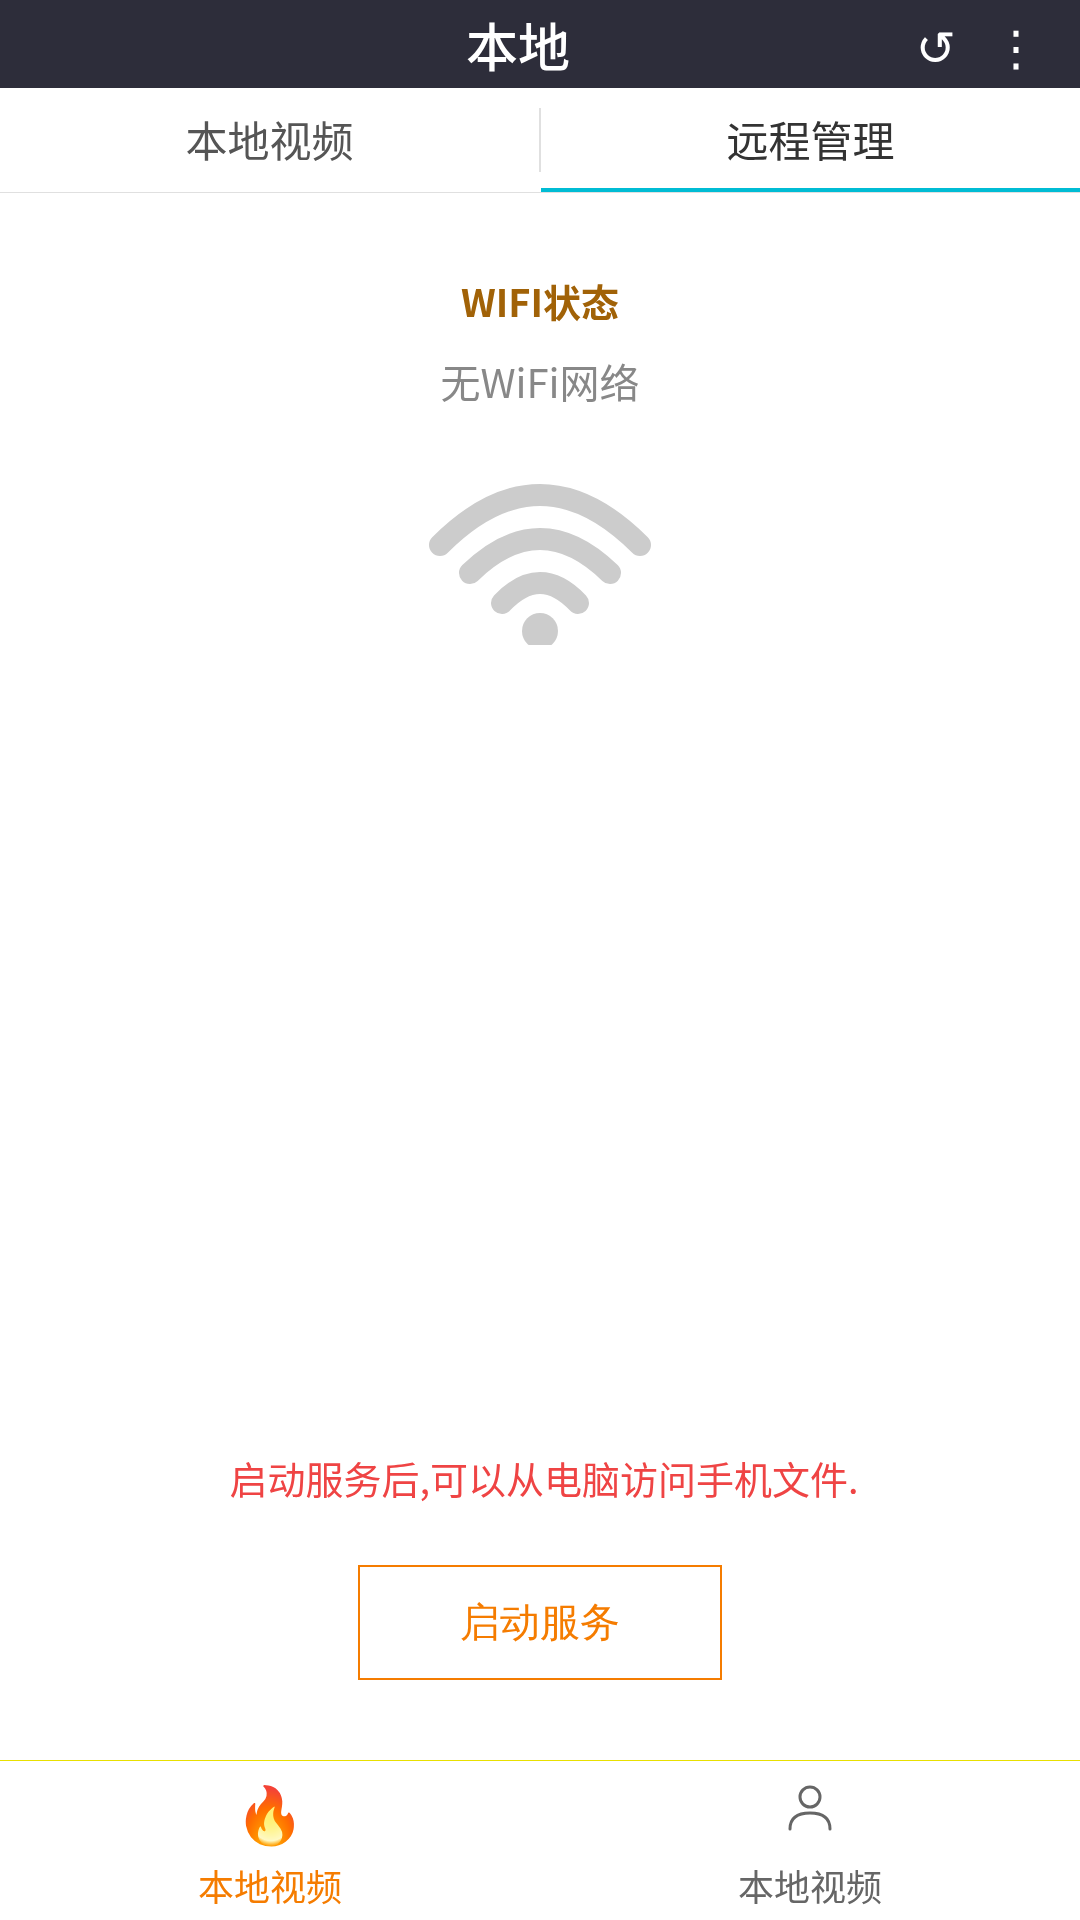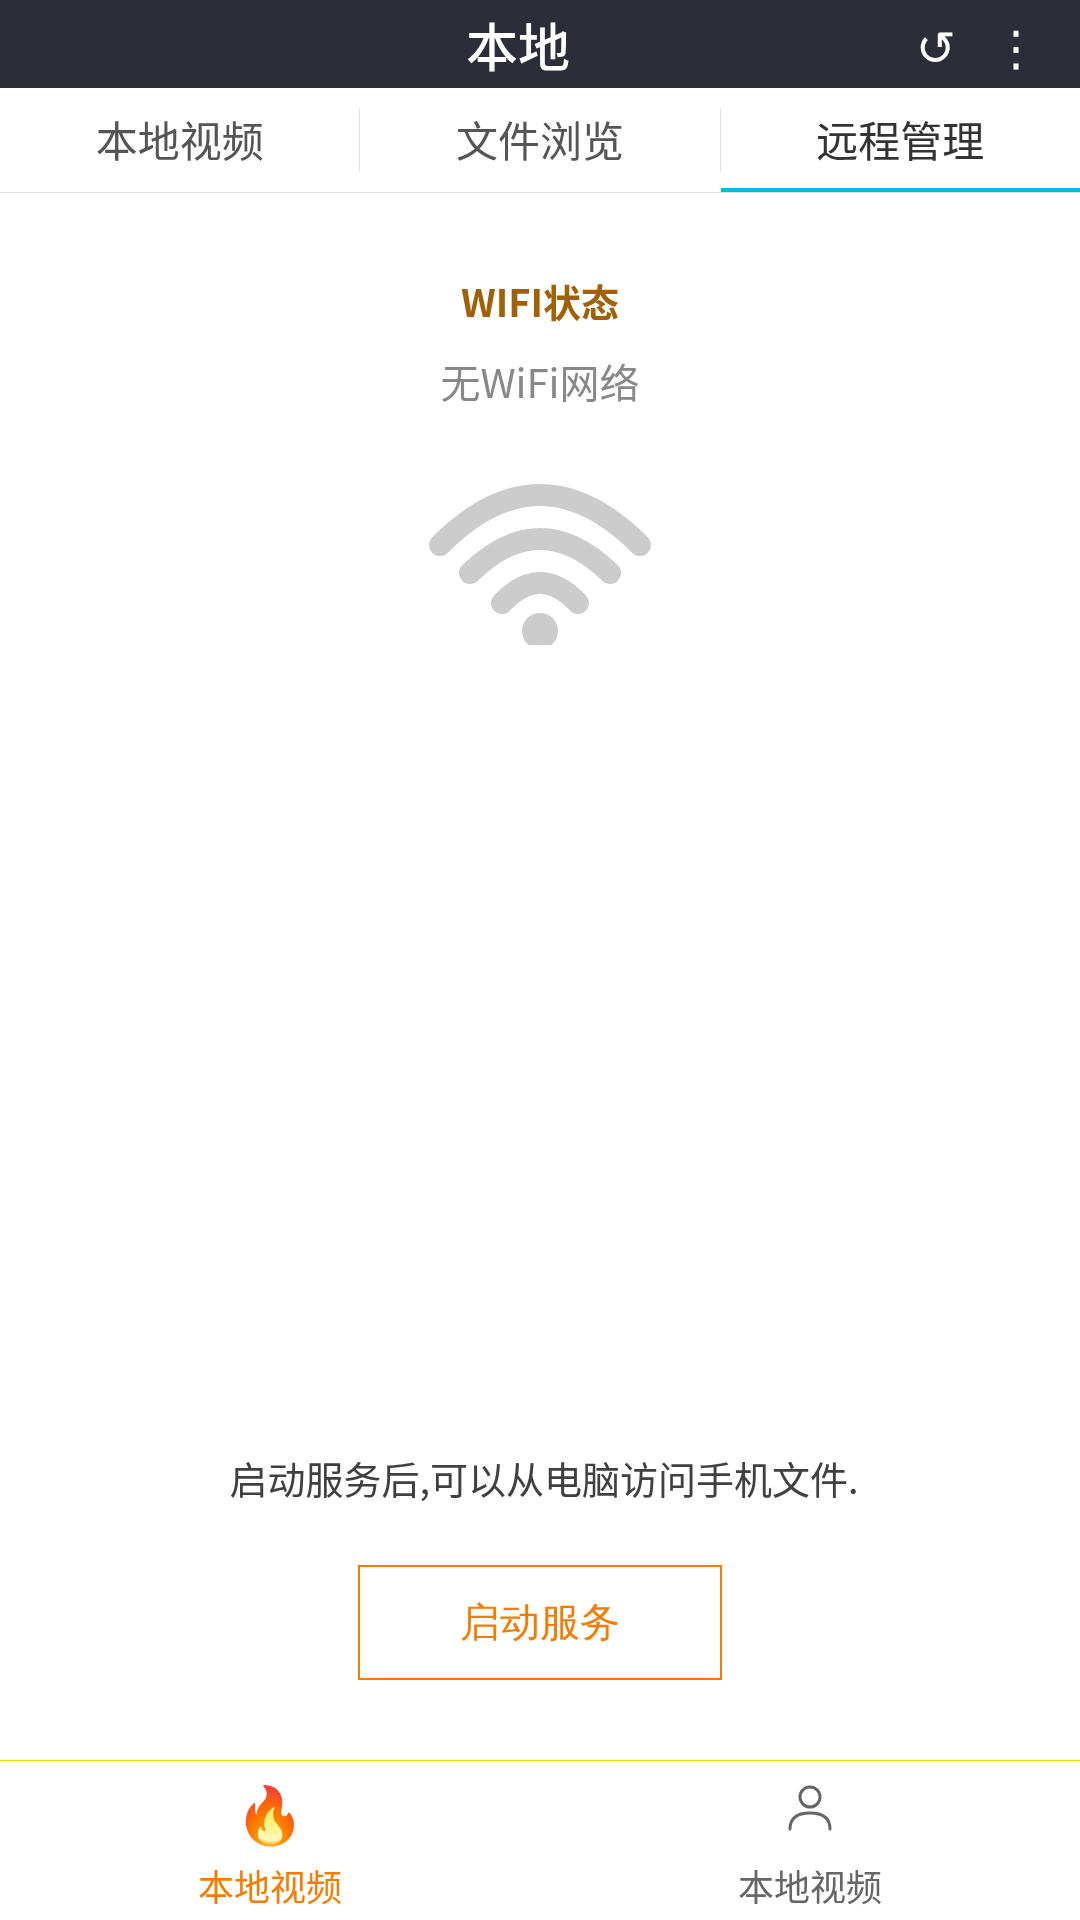--- a/index.html
+++ b/index.html
@@ -111,21 +111,21 @@
       margin-bottom: 80px;
     }
 
     .wifi-svg {
       width: 240px;
       height: 200px;
     }
 
     .service-hint {
       font-size: 38px;
-      color: #404040;
+      color: #ef4444;
       text-align: left;
       margin-top: auto;
       margin-bottom: 60px;
       margin-left: 8px;
     }
 
     .start-btn {
       border: 2px solid #f57c00;
       background: transparent;
       color: #f57c00;
@@ -194,23 +194,20 @@
     <span class="header-icon">↺</span>
     <span class="header-icon">⋮</span>
   </div>
 </div>
 
 <div class="tabs">
   <div class="tab">
     <span>本地视频</span>
   </div>
   <div class="tab-divider"></div>
-  <div class="tab">
-    <span>文件浏览</span>
-  </div>
   <div class="tab-divider"></div>
   <div class="tab active">
     <span>远程管理</span>
   </div>
 </div>
 
 <div class="main-content">
 
   <span class="wifi-status-title">WIFI状态</span>
   <span class="wifi-status-sub">无WiFi网络</span>

